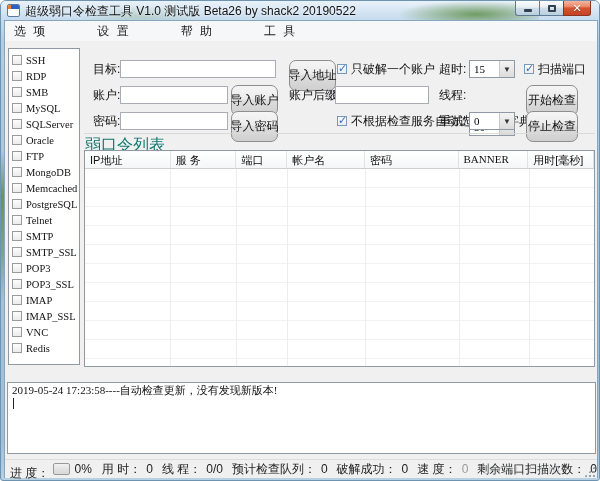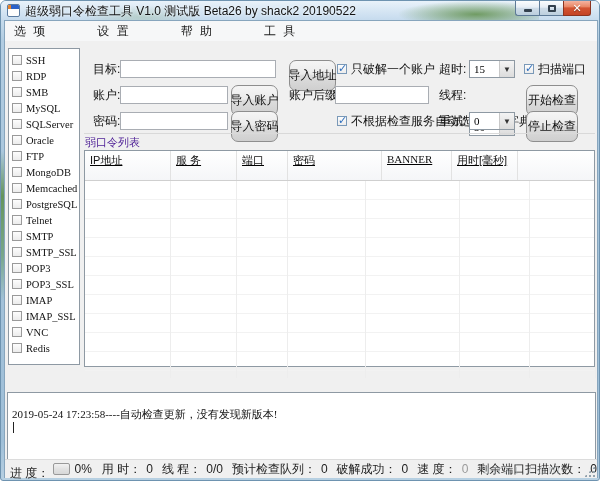--- a/index.html
+++ b/index.html
@@ -59,34 +59,34 @@
     display:flex;align-items:center;justify-content:center;white-space:nowrap;
     background:linear-gradient(180deg,#f5f5f5 0%,#ebebeb 45%,#dddddd 50%,#cfcfcf 100%);}
   .check{position:absolute;display:flex;align-items:center;height:18px;font-size:12px;color:#111;white-space:nowrap;}
   .check .cb{margin-right:4px;}
   .combo{position:absolute;height:18px;width:46px;border:1px solid #8e99a3;background:#fff;
     display:flex;align-items:center;}
   .combo .val{flex:1;font-size:11px;padding-left:4px;font-family:"Liberation Serif","DejaVu Serif",serif;}
   .combo .arrow{width:15px;height:100%;display:flex;align-items:center;justify-content:center;
     font-size:8px;color:#333;background:linear-gradient(180deg,#f4f4f4,#dcdcdc);border-left:1px solid #c8c8c8;}
   .divider{position:absolute;left:79px;top:112px;width:511px;height:1px;background:#d9d9d9;}
-  .group-label{position:absolute;left:80px;top:114px;font-size:11px;color:#4c1d95;}
+  .group-label{position:absolute;left:80px;top:114px;font-size:16px;color:#0f766e;}
   
   .table{position:absolute;left:79px;top:129px;width:511px;height:217px;background:#fff;
     border:1px solid #8e99a3;}
-  .thead{display:flex;height:30px;background:linear-gradient(180deg,#ffffff,#f5f6f8);
-    border-bottom:1px solid #cfcfcf;text-decoration:underline;}
+  .thead{display:flex;height:18px;background:linear-gradient(180deg,#ffffff,#f5f6f8);
+    border-bottom:1px solid #cfcfcf;}
   .th{font-size:11px;color:#111;padding:2px 0 0 5px;border-right:1px solid #e2e2e2;white-space:nowrap;overflow:hidden;}
   .tbody{position:relative;height:197px;
     background:repeating-linear-gradient(180deg,transparent 0 18px,#f2f2f2 18px 19px);}
   .vline{position:absolute;top:0;bottom:0;width:1px;background:#ededed;}
   
   .log{position:absolute;left:2px;top:361px;width:589px;height:72px;background:#fff;
-    border:1px solid #8e99a3;padding:14px 4px;font-size:11px;color:#111;
-    font-family:"Liberation Serif","DejaVu Serif",serif;line-height:14px;margin-top:10px;}
+    border:1px solid #8e99a3;padding:0 4px;font-size:11px;color:#111;
+    font-family:"Liberation Serif","DejaVu Serif",serif;line-height:14px;}
   .caret{display:block;width:1px;height:11px;background:#222;margin:1px 0 0 1px;}
   
   .statusbar{position:absolute;left:0;top:438px;width:100%;height:19px;background:#f0f0f0;
     border-top:1px solid #dcdcdc;display:flex;align-items:center;font-size:12px;color:#222;}
   .sb-label{white-space:nowrap;}
   .sb-val{white-space:nowrap;margin-left:5px;}
   .progress{width:102px;height:12px;border:1px solid #999;border-radius:2px;margin-left:4px;
     background:linear-gradient(180deg,#f2f2f2,#e2e2e2 50%,#d8d8d8);}
   .watermark{position:absolute;right:34px;top:440px;font-size:15px;color:rgba(165,172,178,.45);
     letter-spacing:3px;font-family:"Liberation Serif","DejaVu Serif",serif;}
@@ -248,20 +248,21 @@
     <div class="btn" style="left:521px;top:90px;width:52px;">停止检查</div>
 
     <div class="divider"></div>
     <div class="group-label">弱口令列表</div>
 
     <div class="table">
       <div class="thead" id="thead">
           <div class="th" style="width: 86px;">IP地址</div>
           <div class="th" style="width: 66px;">服 务</div>
           <div class="th" style="width: 51px;">端口</div>
+          <div class="th" style="width: 78px;">帐户名</div>
           <div class="th" style="width: 94px;">密码</div>
           <div class="th serif" style="width: 70px;">BANNER</div>
           <div class="th" style="width: 66px;">用时[毫秒]</div>
         </div>
       <div class="tbody" id="tbody">
           <div class="vline" style="left: 85px;"></div>
           <div class="vline" style="left: 151px;"></div>
           <div class="vline" style="left: 202px;"></div>
           <div class="vline" style="left: 280px;"></div>
           <div class="vline" style="left: 374px;"></div>

